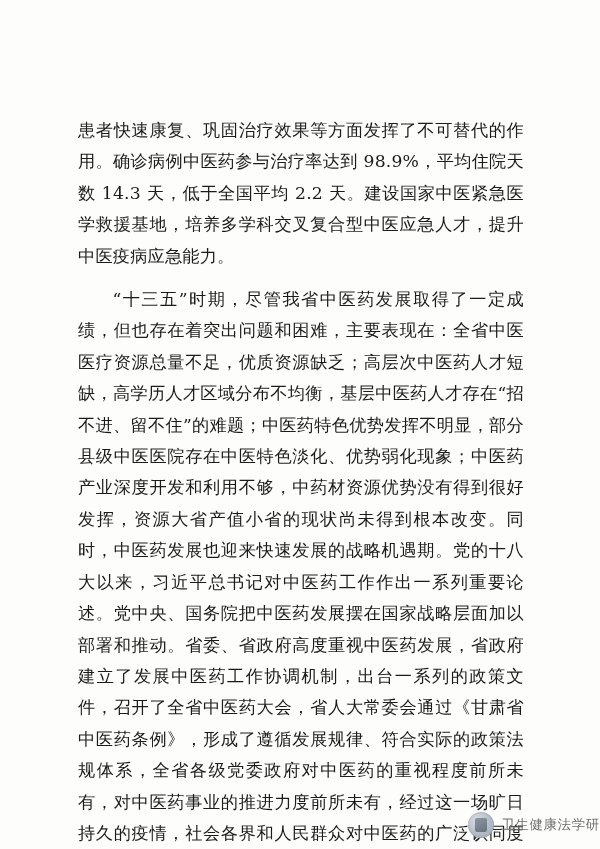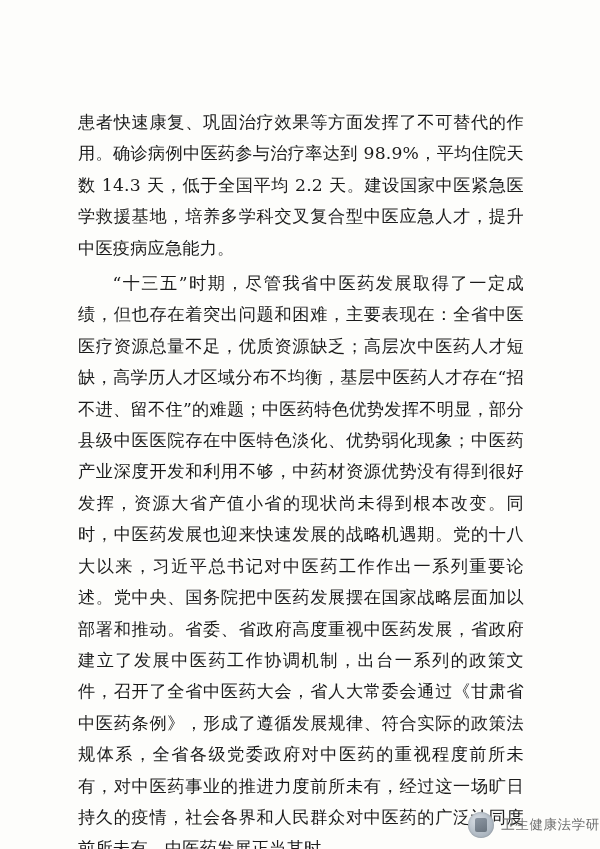--- a/index.html
+++ b/index.html
@@ -21,21 +21,21 @@
     height: 849px;
     background: #fdfdfb;
   }
   .doc-body {
     position: absolute;
     left: 78px;
     top: 103px;
     width: 446px;
   }
   .para {
-    margin: 4px 0 0 0;
+    margin: 12px 0 0 0;
     font-size: 17.2px;
     line-height: 31.4px;
     color: #1b1b1b;
     text-align: justify;
     text-justify: inter-ideograph;
     letter-spacing: 0.2px;
     font-family: "DejaVu Serif", "Liberation Serif", serif;
   }
   .para.indent {
     text-indent: 2em;

